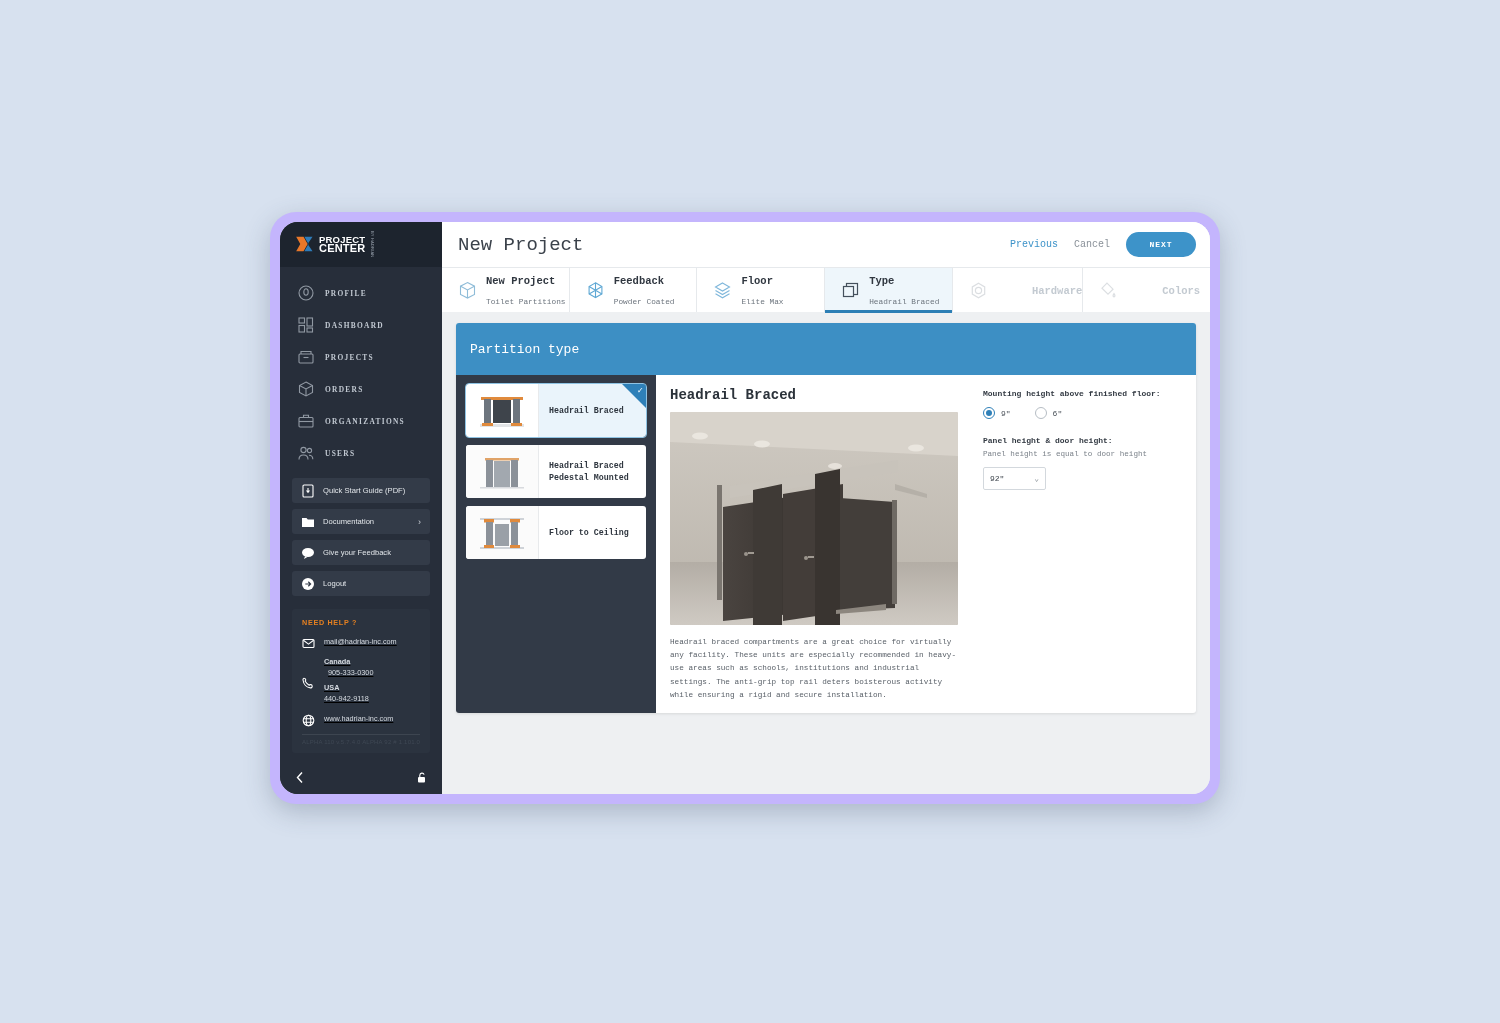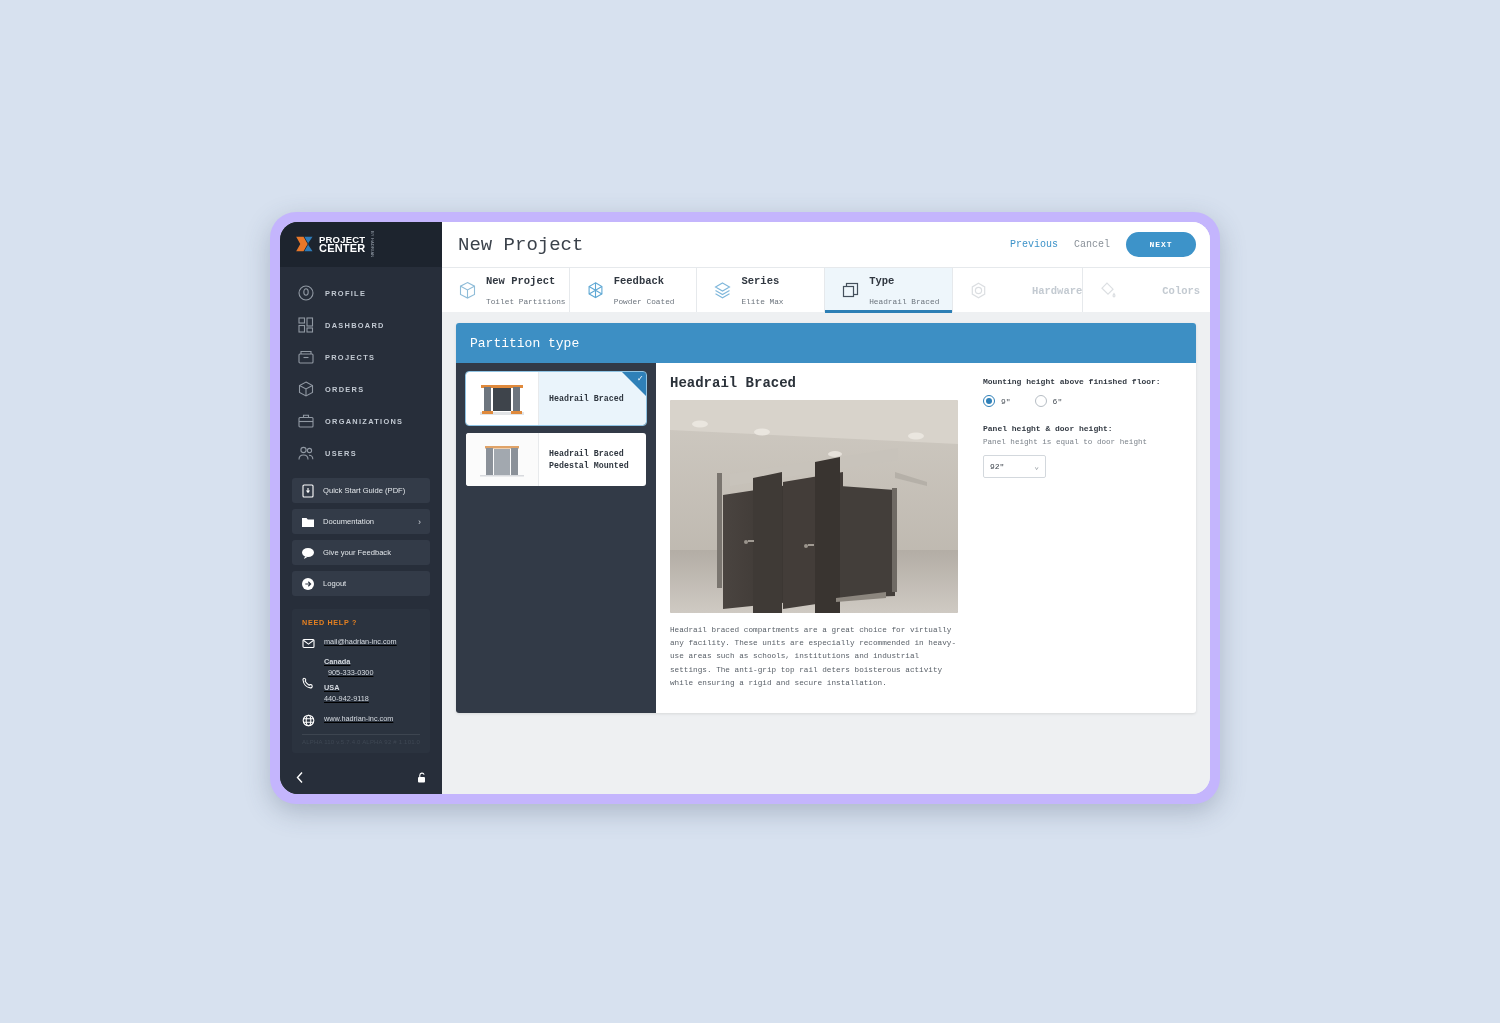--- a/index.html
+++ b/index.html
@@ -50,21 +50,21 @@
   }
   .logo-txt .l2 {
     color: #fff; font-size: 11px; font-weight: bold;
     letter-spacing: .2px; margin-top: -1px;
   }
   .logo-sub {
     font-size: 4px; color: #9aa3ae; writing-mode: vertical-rl;
     line-height: 1.1; margin-left: 1px; letter-spacing: .2px;
   }
 
-  .nav { padding-top: 10px; }
+  .nav { padding-top: 10px; font-family: Liberation Serif, serif; }
   .nav-item {
     display: flex; align-items: center; gap: 11px;
     height: 32px; padding-left: 18px; cursor: pointer;
   }
   .nav-ico { width: 16px; height: 16px; flex: none; opacity: .72; }
   .nav-ico svg { display: block; }
   .nav-label {
     color: #c2c9d2; font-size: 7.4px; font-weight: bold;
     letter-spacing: 1.3px;
   }
@@ -153,21 +153,21 @@
 
   
   .content { flex: 1; padding: 11px 14px 0 14px; }
   .panel {
     background: #fff; border-radius: 3px;
     box-shadow: 0 1px 3px rgba(0,0,0,.10);
     overflow: hidden; height: 390px;
     display: flex; flex-direction: column;
   }
   .panel-head {
-    background: #3d8fc4; height: 40px;
+    background: #3d8fc4; height: 52px;
     display: flex; align-items: center; padding-left: 14px;
   }
   .panel-head h2 { color: #fff; font-size: 13px; font-weight: normal; }
   .panel-body { flex: 1; display: flex; min-height: 0; }
 
   
   .type-list {
     width: 200px; min-width: 200px;
     background: #323a47; padding: 9px 10px;
     display: flex; flex-direction: column; gap: 8px;
@@ -461,21 +461,21 @@
         </span>
       </div>
       <div class="step">
         <span class="st-ico">
           <svg viewBox="0 0 19 19" fill="none" stroke="#7fb7db" stroke-width="1.1">
             <path d="M9.5 2l7 4-7 4-7-4z"></path>
                 <path d="M2.5 9.5l7 4 7-4M2.5 12.8l7 4 7-4"></path>
           </svg>
         </span>
         <span class="st-t">
-          <span class="st-n">Series</span><br>
+          <span class="st-n">Floor</span><br>
           <span class="st-s">Elite Max</span>
         </span>
       </div>
       <div class="step active">
         <span class="st-ico">
           <svg viewBox="0 0 19 19" fill="none" stroke="#44505c" stroke-width="1.2">
             <rect x="5.5" y="2.5" width="11" height="11"></rect>
                 <rect x="2.5" y="5.5" width="10" height="10" fill="#eef6fb"></rect>
           </svg>
         </span>
@@ -544,20 +544,36 @@
                   <rect x="12" y="8" width="7" height="27" fill="#8b9199"></rect>
                   <rect x="37" y="8" width="7" height="27" fill="#8b9199"></rect>
                   <rect x="20" y="9" width="16" height="26" fill="#a2a8af"></rect>
                 </svg>
               </div>
               <div class="type-name">Headrail Braced Pedestal Mounted</div>
             </div>
 
 
 
+            <div class="type-card">
+              <div class="type-thumb">
+                <svg width="56" height="40" viewBox="0 0 56 40">
+                  <rect x="6" y="5" width="44" height="2" fill="#cfd3d8"></rect>
+                  <rect x="6" y="34" width="44" height="2" fill="#cfd3d8"></rect>
+                  <rect x="10" y="6" width="10" height="3.5" fill="#e08a3c"></rect>
+                  <rect x="36" y="6" width="10" height="3.5" fill="#e08a3c"></rect>
+                  <rect x="12" y="9" width="7" height="24" fill="#8b9199"></rect>
+                  <rect x="37" y="9" width="7" height="24" fill="#8b9199"></rect>
+                  <rect x="21" y="11" width="14" height="22" fill="#9aa0a7"></rect>
+                  <rect x="10" y="32" width="10" height="3" fill="#e08a3c"></rect>
+                  <rect x="36" y="32" width="10" height="3" fill="#e08a3c"></rect>
+                </svg>
+              </div>
+              <div class="type-name">Floor to Ceiling</div>
+            </div>
           </div>
 
           <div class="detail">
             <div class="detail-left">
               <div class="detail-h">Headrail Braced</div>
 
               <div class="photo">
                 <svg width="288" height="213" viewBox="0 0 288 213">
                   <defs>
                     <linearGradient id="wall" x1="0" y1="0" x2="0" y2="1">

